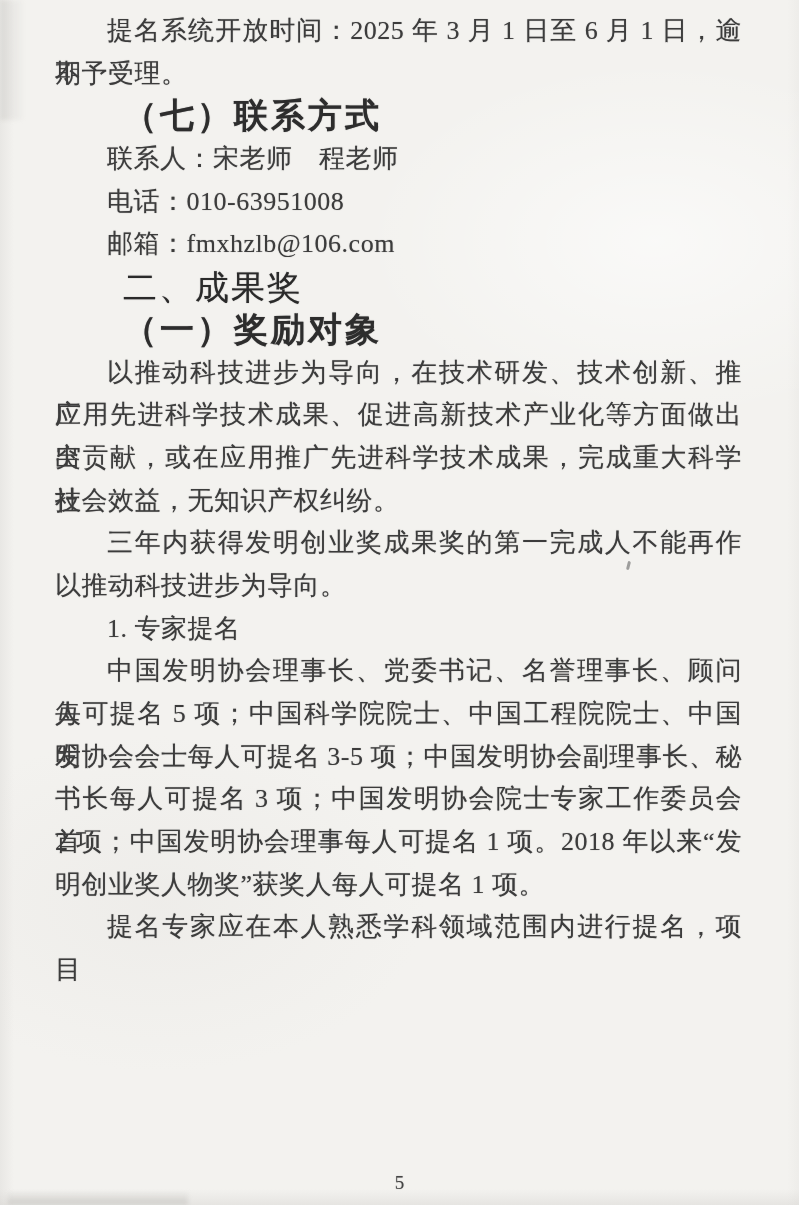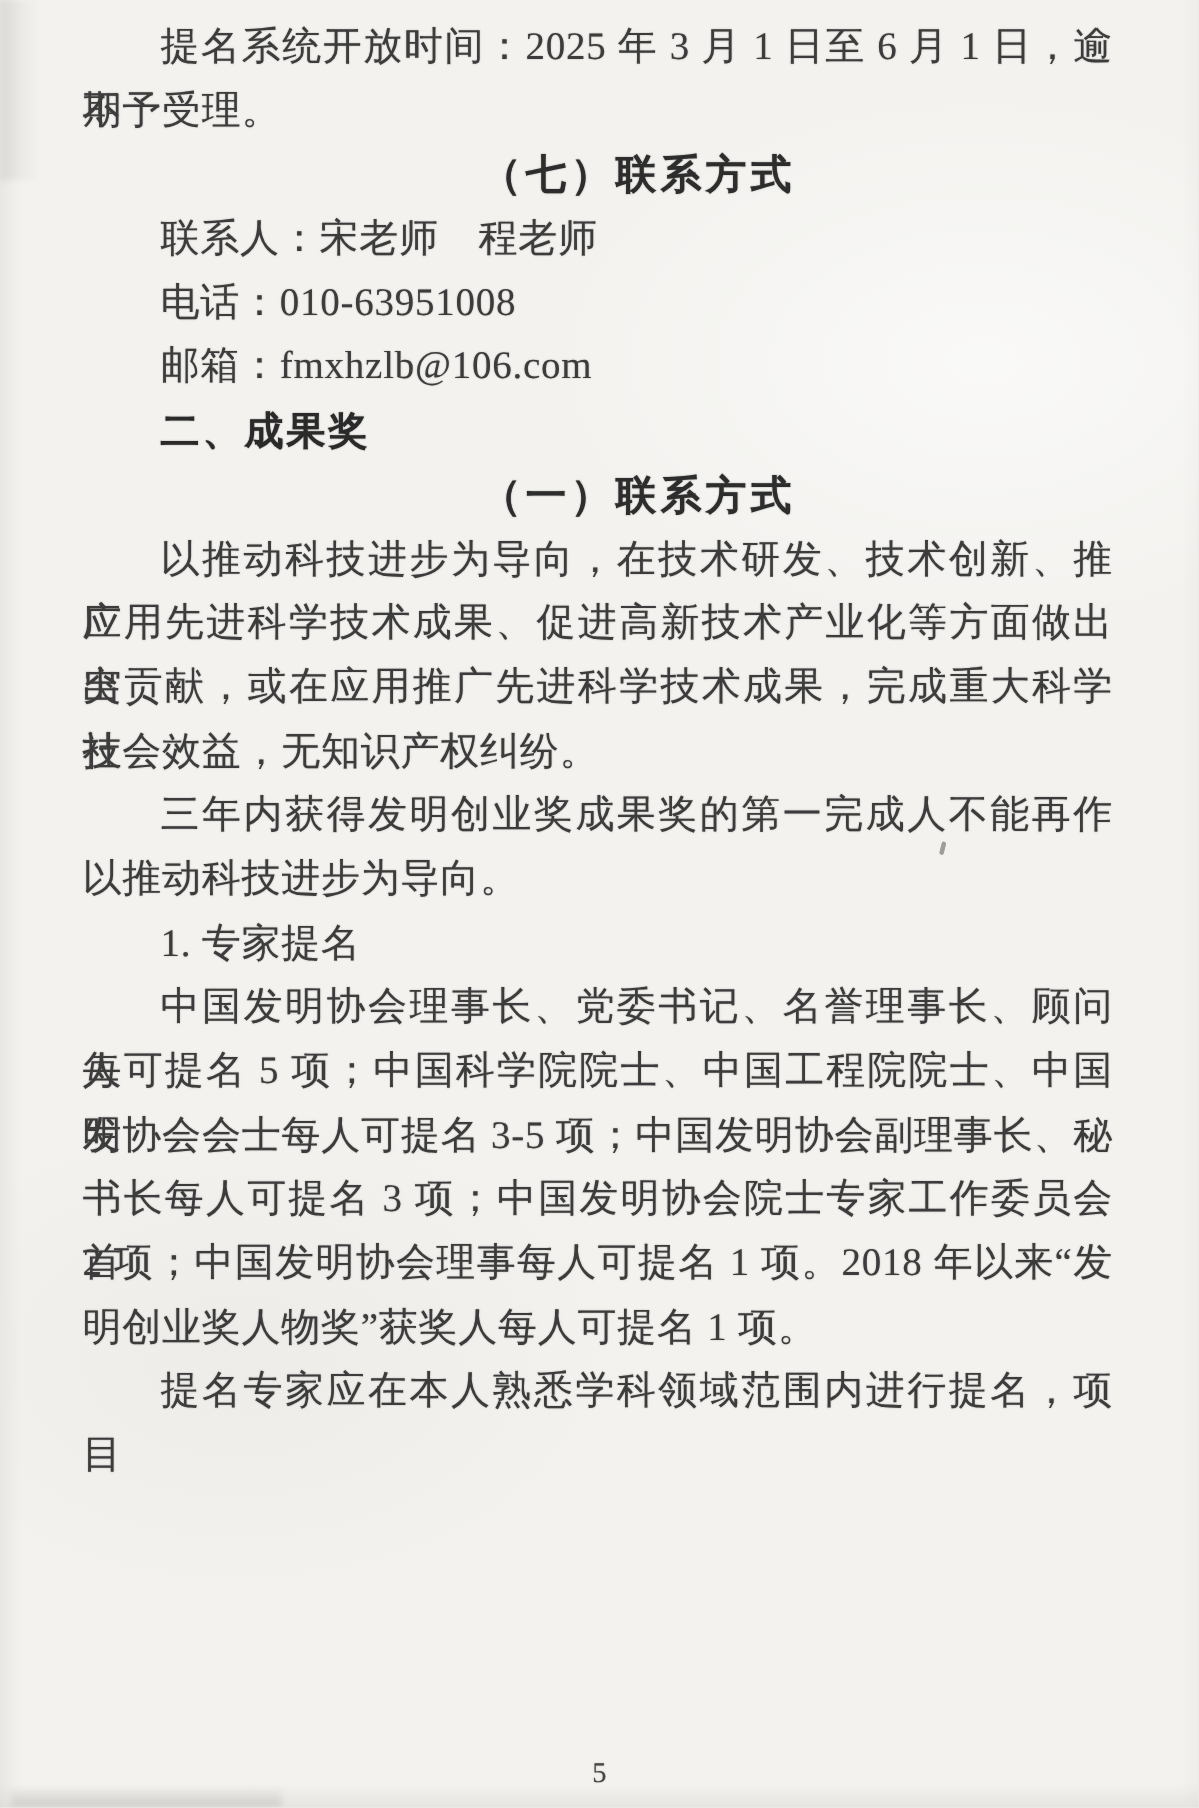--- a/index.html
+++ b/index.html
@@ -40,30 +40,29 @@
   }
   .indent { text-indent: 2em; }
   .just {
     text-align: justify;
     text-align-last: justify;
   }
   .h-kai {
     font-weight: bold;
     color: #2d2d2d;
     letter-spacing: 3px;
-    font-size: 27px;
+    font-size: 34px;
     text-shadow: 0 0 1px rgba(45, 45, 45, 0.6);
-    text-align: center;
   }
   .h-hei {
     font-family: "Liberation Sans", "DejaVu Sans", sans-serif;
-    font-weight: bold;
+    font-weight: normal;
     color: #2a2a2a;
     letter-spacing: 2px;
-    font-size: 26px;
+    font-size: 34px;
     text-shadow: 0 0 1px rgba(40, 40, 40, 0.6);
   }
   .page-number {
     position: absolute;
     left: 0;
     right: 0;
     bottom: 11px;
     text-align: center;
     font-size: 19px;
     color: #454545;
@@ -109,21 +108,21 @@
     <div class="line indent just">提名系统开放时间：2025 年 3 月 1 日至 6 月 1 日，逾期</div>
     <div class="line">不予受理。</div>
 
     <div class="line indent h-kai">（七）联系方式</div>
     <div class="line indent">联系人：宋老师　程老师</div>
     <div class="line indent">电话：010-63951008</div>
     <div class="line indent">邮箱：fmxhzlb@106.com</div>
 
     <div class="line indent h-hei">二、成果奖</div>
 
-    <div class="line indent h-kai">（一）联系方式</div>
+    <div class="line indent h-kai">（一）奖励对象</div>
     <div class="line indent just">以推动科技进步为导向，在技术研发、技术创新、推广</div>
     <div class="line just">应用先进科学技术成果、促进高新技术产业化等方面做出突</div>
     <div class="line just">出贡献，或在应用推广先进科学技术成果，完成重大科学技</div>
     <div class="line">社会效益，无知识产权纠纷。</div>
     <div class="line indent just">三年内获得发明创业奖成果奖的第一完成人不能再作</div>
     <div class="line">以推动科技进步为导向。</div>
 
     <div class="line indent">1. 专家提名</div>
     <div class="line indent just">中国发明协会理事长、党委书记、名誉理事长、顾问每</div>
     <div class="line just">人可提名 5 项；中国科学院院士、中国工程院院士、中国发</div>

